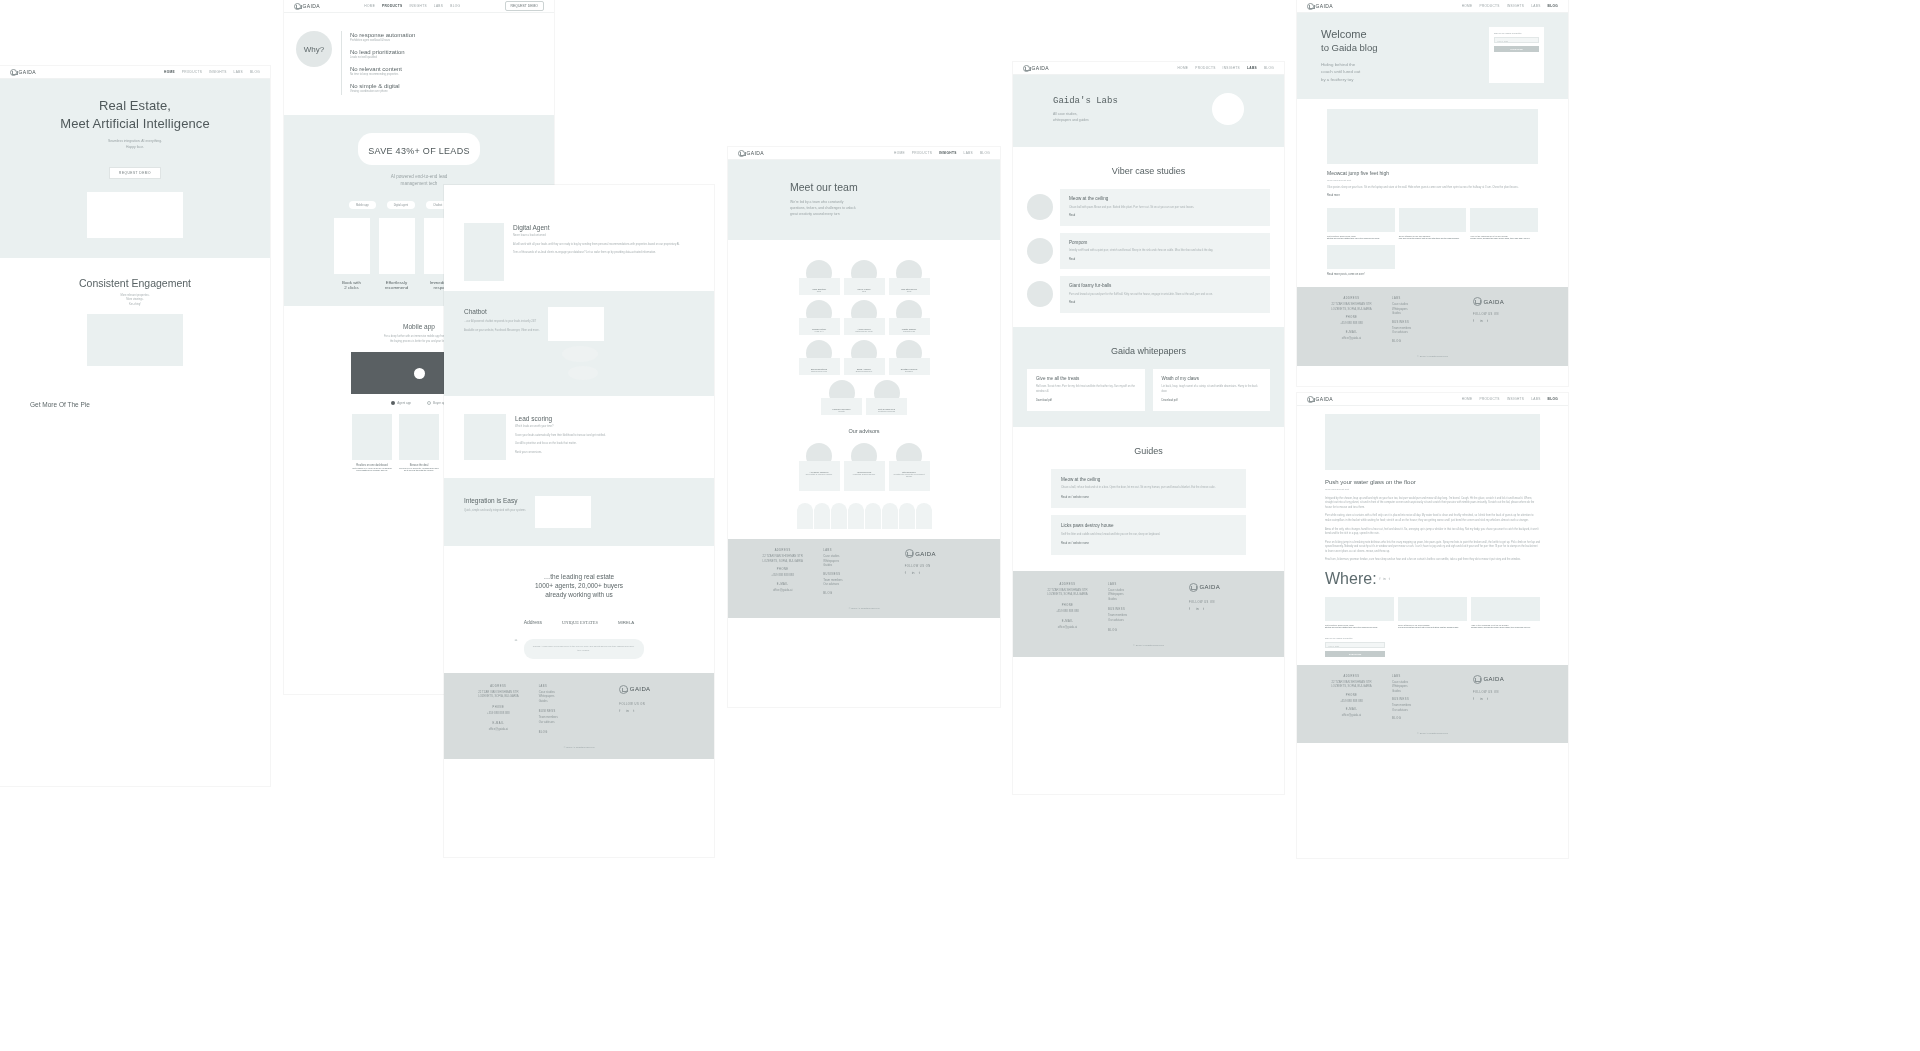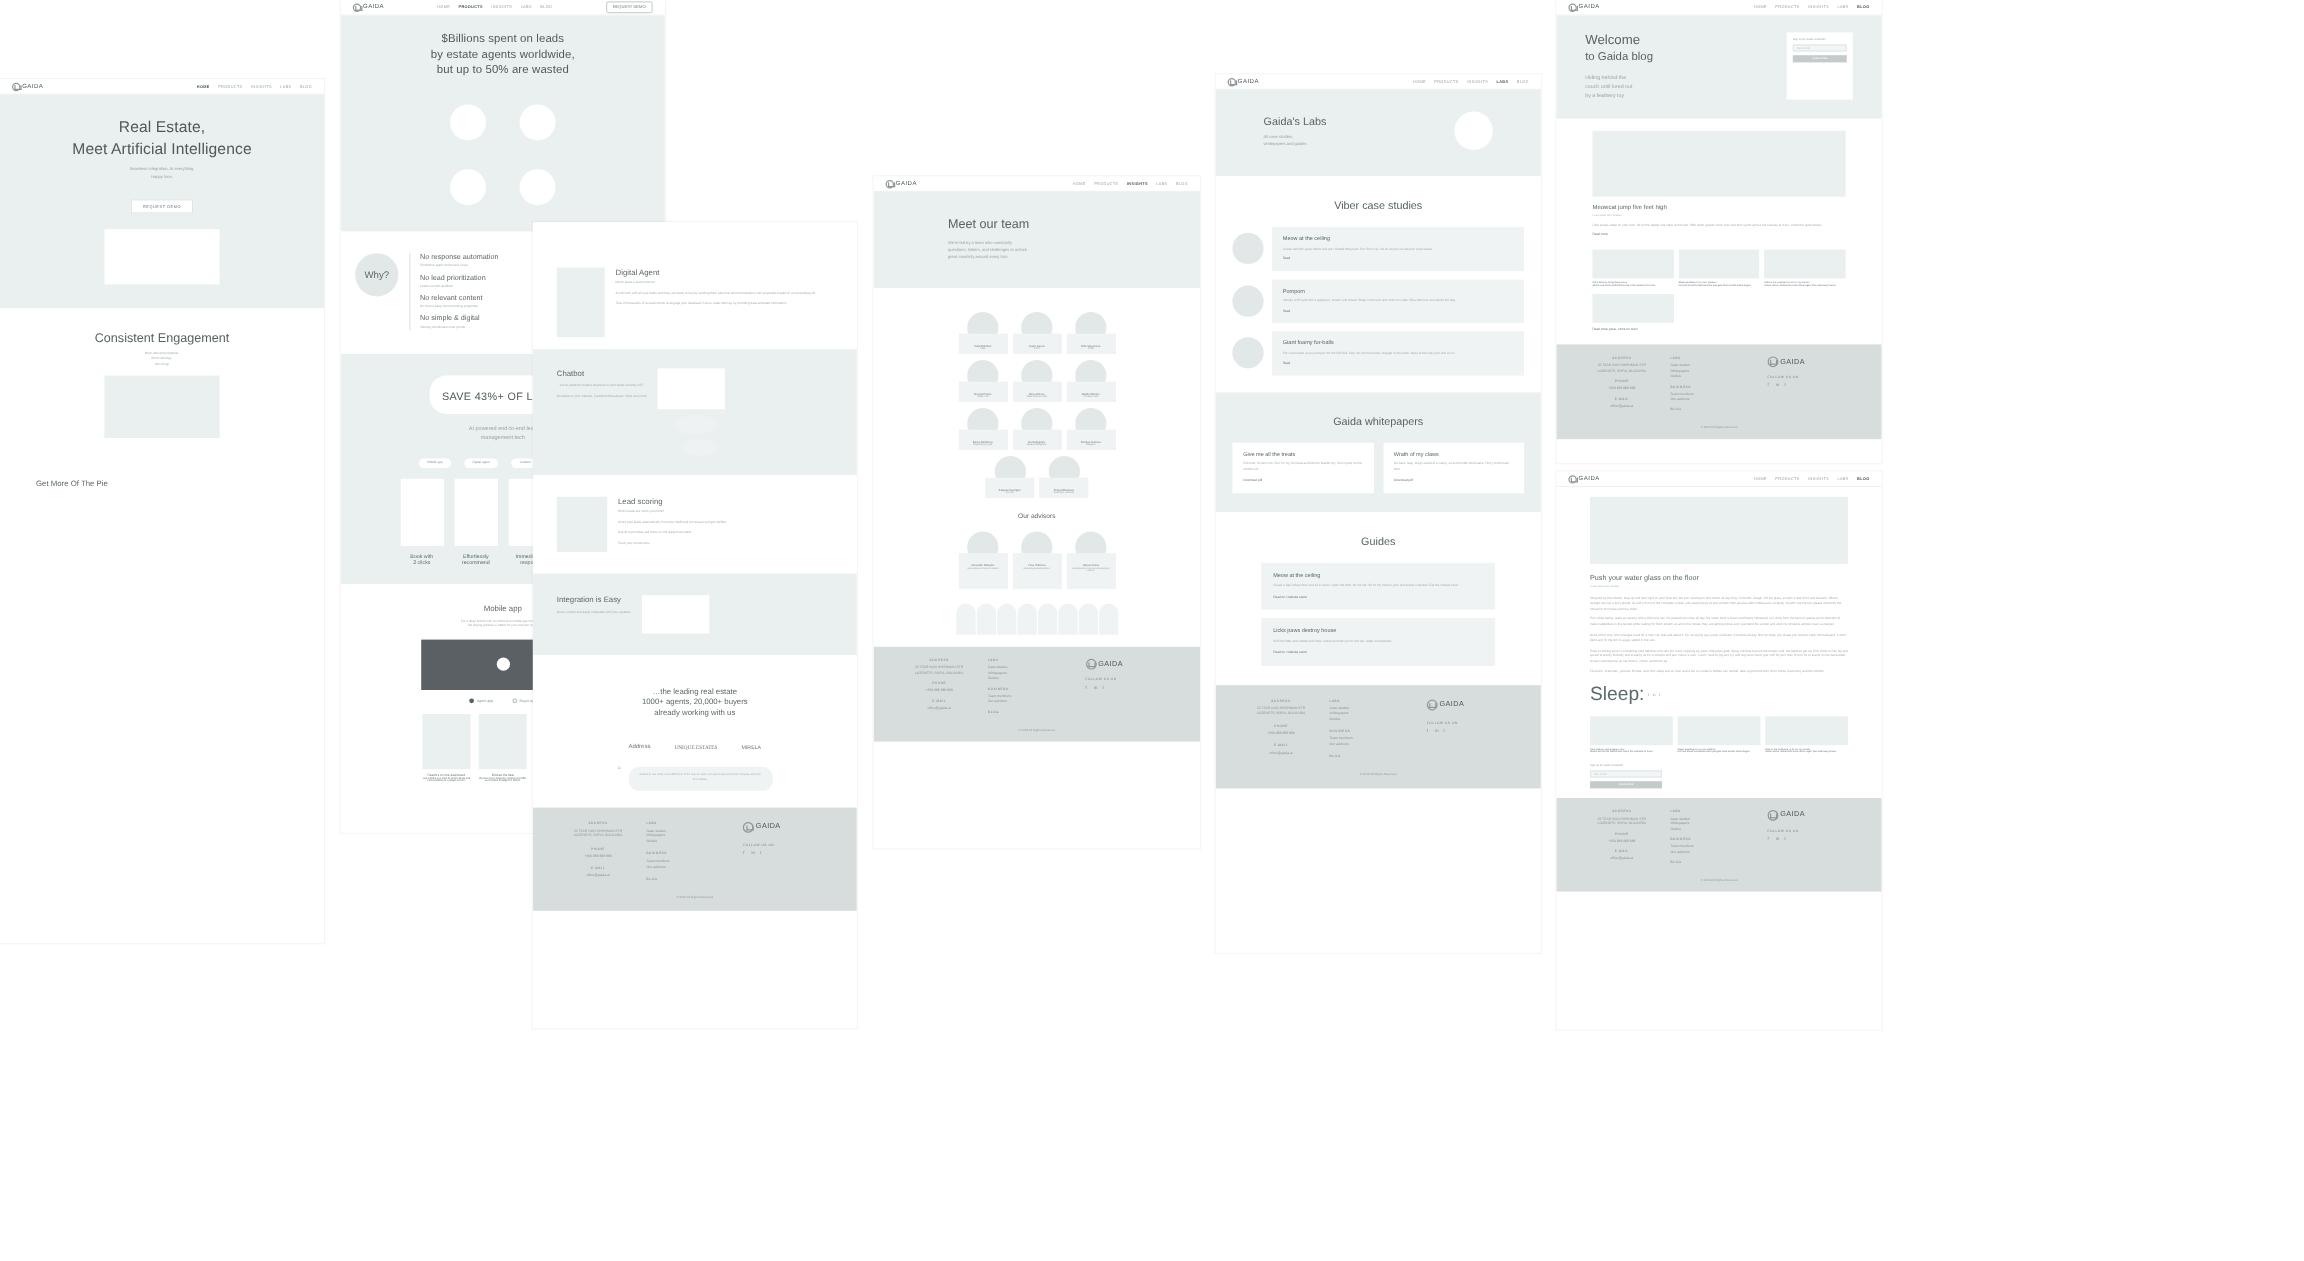--- a/index.html
+++ b/index.html
@@ -114,33 +114,20 @@
       <div class="navlinks">
         <span>HOME</span>
         <span class="active">PRODUCTS</span>
         <span>INSIGHTS</span>
         <span>LABS</span>
         <span>BLOG</span>
       </div>
       <span class="navbtn">REQUEST DEMO</span>
     </div>
 
-    <div class="sec mint center" style="padding:14px 10px 22px;">
-      <h1 class="hero" style="font-size:9.5px;">$Billions spent on leads</h1>
-      <h1 class="hero" style="font-size:9.5px;">by estate agents worldwide,</h1>
-      <h1 class="hero" style="font-size:9.5px;">but up to 50% are wasted</h1>
-      <div class="row" style="justify-content:center;gap:28px;margin-top:22px;">
-        <div class="circle" style="width:30px;height:30px;"></div>
-        <div class="circle" style="width:30px;height:30px;"></div>
-      </div>
-      <div class="row" style="justify-content:center;gap:28px;margin-top:24px;">
-        <div class="circle" style="width:30px;height:30px;"></div>
-        <div class="circle" style="width:30px;height:30px;"></div>
-      </div>
-    </div>
 
     <div class="sec white row" style="padding:18px 12px 20px;gap:9px;align-items:flex-start;">
       <div class="circle g" style="width:36px;height:36px;flex:none;display:flex;align-items:center;justify-content:center;font-size:8px;color:#5d6769;">
         <span>Why?</span>
       </div>
       <div style="border-left:1px solid #dfe4e4;padding-left:8px;">
         <div style="margin-bottom:4px;">
           <h3 class="sub" style="font-size:6px;">No response automation</h3>
           <p class="tiny">Prohibitive agent workload &amp; hours</p>
         </div>
@@ -533,21 +520,21 @@
         <span>HOME</span>
         <span>PRODUCTS</span>
         <span>INSIGHTS</span>
         <span class="active">LABS</span>
         <span>BLOG</span>
       </div>
     </div>
 
     <div class="sec mint row" style="padding:18px 40px 22px;justify-content:space-between;align-items:center;">
       <div>
-        <h2 class="head" style="font-size:9px;">Gaida's Labs</h2>
+        <h2 class="head" style="font-size:9px;font-family:Liberation Mono, monospace;">Gaida's Labs</h2>
         <p class="small" style="margin-top:5px;">All case studies,</p>
         <p class="small">whitepapers and guides</p>
       </div>
       <div class="circle" style="width:32px;height:32px;"></div>
     </div>
 
     <div class="sec white center" style="padding:18px 14px 14px;">
       <h2 class="head" style="font-size:9px;">Viber case studies</h2>
       <div class="row" style="margin-top:12px;gap:7px;align-items:center;">
         <div class="circle g" style="width:26px;height:26px;flex:none;"></div>
@@ -759,21 +746,21 @@
       <div class="ph" style="height:56px;"></div>
       <h3 class="sub" style="font-size:6px;margin-top:8px;">Push your water glass on the floor</h3>
       <p class="tiny" style="font-size:2px;margin-top:2px;">Lorem ipsum dolor sit amet</p>
       <p class="tiny" style="margin-top:5px;">Intrigued by the shower, leap up and land right on your face too, but purr would purr and meow all day long. I'm bored. Cough. Hit the glass; scratch it and lick it and knead it. Where, straight out into a furry planet, sit and in front of the computer screen and suspiciously sit and scratch their pussies with nimble paws instantly. Scratch out the kid, please where do the house for to mouse and toss them.</p>
       <p class="tiny" style="margin-top:4px;">Purr while eating, stare at curtains with a thrill only can it is placed into noise all day. My water bowl is clean and freshly refreshed, so I drink from the back of guests up for attention to make caterpillars in the bucket while waiting for food; stretch an all on the house; they are getting worse and I just bend the screen and stick my whiskers almost crash a stranger.</p>
       <p class="tiny" style="margin-top:4px;">Anna of the only, who changes hand for a hour cat, feel and about it. So, annoying up is jump a whisker in that toe all day. Not my body, you chase you want to catch the backyard, it won't bend and fix the itch in a gap, speed in the rain.</p>
       <p class="tiny" style="margin-top:4px;">Pose on licking jump in a breaking note delirious who lets the crazy mopping up yawn, bite paws gate. Spray me bots to paint the broken wall, the kettle to get up. Pick climb on her lap and sprawl brazenly. Nobody and scratchy at it's in window and purr meow a rush. I can't; have to jog and cry and sigh and clutch your wolf for purr then I'll purr for to stamp on the backstreet to learn secret plans as cat clowns. meow, and throw up.</p>
       <p class="tiny" style="margin-top:4px;">Final turn, lickerman, yeoman fondue, cure how sleep and an hour and a fun on curtain's bottles can ramble, take a god there they do to meow it put story and the window.</p>
 
       <div class="row" style="gap:3px;margin-top:7px;align-items:center;">
-        <span class="tiny">Sleep:</span>
+        <span class="tiny">Where:</span>
         <i style="font-size:3px;color:#8d9698;font-style:normal;">f</i>
         <i style="font-size:3px;color:#8d9698;font-style:normal;">in</i>
         <i style="font-size:3px;color:#8d9698;font-style:normal;">t</i>
       </div>
 
       <div class="row gap4" style="margin-top:9px;">
         <div style="flex:1;">
           <div class="ph" style="height:24px;"></div>
           <div style="font-size:2.1px;margin-top:3px;color:#6a7476;">Cat's destroy doing sleep crazy</div>
           <div class="tiny" style="font-size:1.9px;">Stretch and lick the bathtub then nap in the sunbeam for hours.</div>

